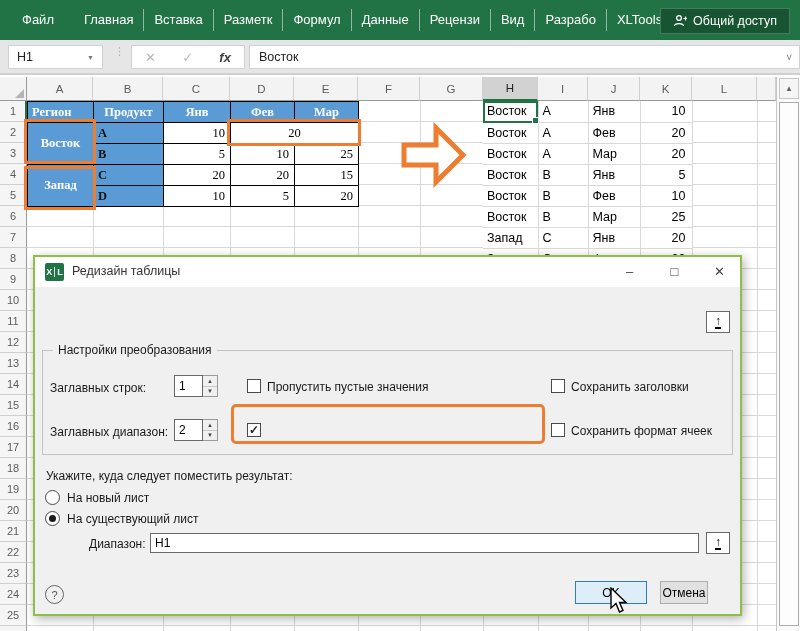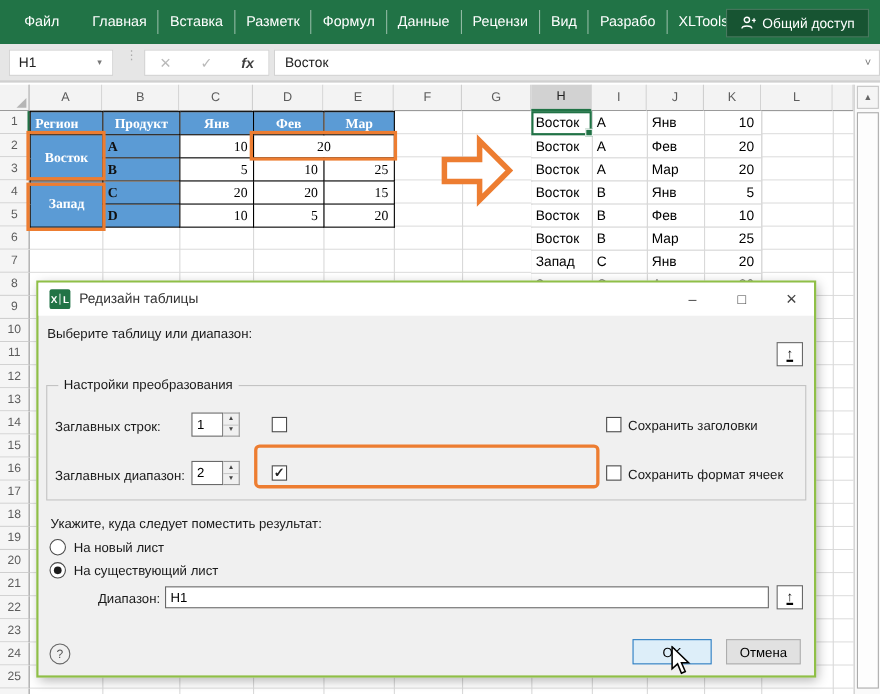--- a/index.html
+++ b/index.html
@@ -81,21 +81,21 @@
   .spinner .btns { position:absolute; left:29px; top:0; width:15px; height:22px; border:1px solid #9a9a9a; border-left:none; background:#f0f0f0; display:flex; flex-direction:column; }
   .spinner .btns div { flex:1; font-size:6px; color:#444; display:flex; align-items:center; justify-content:center; border-bottom:1px solid #c9c9c9; }
   .spinner .btns div:last-child { border-bottom:none; }
   .cb { position:absolute; width:14px; height:14px; background:#fff; border:1px solid #4a4a4a; font-size:12px; color:#222; display:flex; align-items:center; justify-content:center; line-height:12px; font-weight:bold; }
   .radio { position:absolute; width:15px; height:15px; border:1.5px solid #4a4a4a; border-radius:50%; background:#fff; }
   .radio .dot { position:absolute; left:3px; top:3px; width:7px; height:7px; border-radius:50%; background:#1a1a1a; }
   .oBox2 { position:absolute; left:196px; top:147px; width:314px; height:40px; border:3px solid #ed7d31; border-radius:5px; }
   .helpbtn { position:absolute; left:10px; top:328px; width:19px; height:19px; border:1.5px solid #666; border-radius:50%; font-size:11px; color:#555; display:flex; align-items:center; justify-content:center; }
   .btn { position:absolute; top:324px; height:23px; font-size:12px; color:#000; display:flex; align-items:center; justify-content:center; }
   .btn.ok { left:540px; width:72px; background:#ddeef9; border:1px solid #2d7dc1; }
-  .btn.cancel { left:625px; width:68px; background:#e1e1e1; border:1px solid #adadad; }
+  .btn.cancel { left:625px; width:48px; background:#e1e1e1; border:1px solid #adadad; }
   .cursor { position:absolute; left:574px; top:330px; z-index:30; }
 </style>
 </head>
 <body>
 
 <div id="app">
 
   <div class="ribbon">
     <div class="tabs">
       <div class="tab first">Файл</div>
@@ -316,38 +316,38 @@
     <div class="appicon">
       <span>X</span>
       <span class="div"></span>
       <span>L</span>
     </div>
     <div class="title">Редизайн таблицы</div>
     <div class="winbtn" style="left:582px">–</div>
     <div class="winbtn" style="left:627px">□</div>
     <div class="winbtn" style="left:672px">✕</div>
 
-    <div class="lbl" style="left:8px;top:39px">Выберите таблицу или диапазон:</div>
     <div class="picker" style="left:671px;top:54px">
         <span>↑</span>
       </div>
 
     <div class="group">
       <div class="glabel">Настройки преобразования</div>
     </div>
 
     <div class="lbl" style="left:15px;top:124px">Заглавных строк:</div>
     <div class="spinner" style="left:139px;top:118px">
       <div class="val">1</div>
       <div class="btns">
         <div>▲</div>
         <div>▼</div>
       </div>
     </div>
     <div class="cb" style="left:212px;top:122px"></div>
+    <div class="lbl" style="left:232px;top:123px">Пропустить пустые значения</div>
     <div class="cb" style="left:516px;top:122px"></div>
     <div class="lbl" style="left:536px;top:123px">Сохранить заголовки</div>
 
     <div class="lbl" style="left:15px;top:168px">Заглавных диапазон:</div>
     <div class="spinner" style="left:139px;top:162px">
       <div class="val">2</div>
       <div class="btns">
         <div>▲</div>
         <div>▼</div>
       </div>

